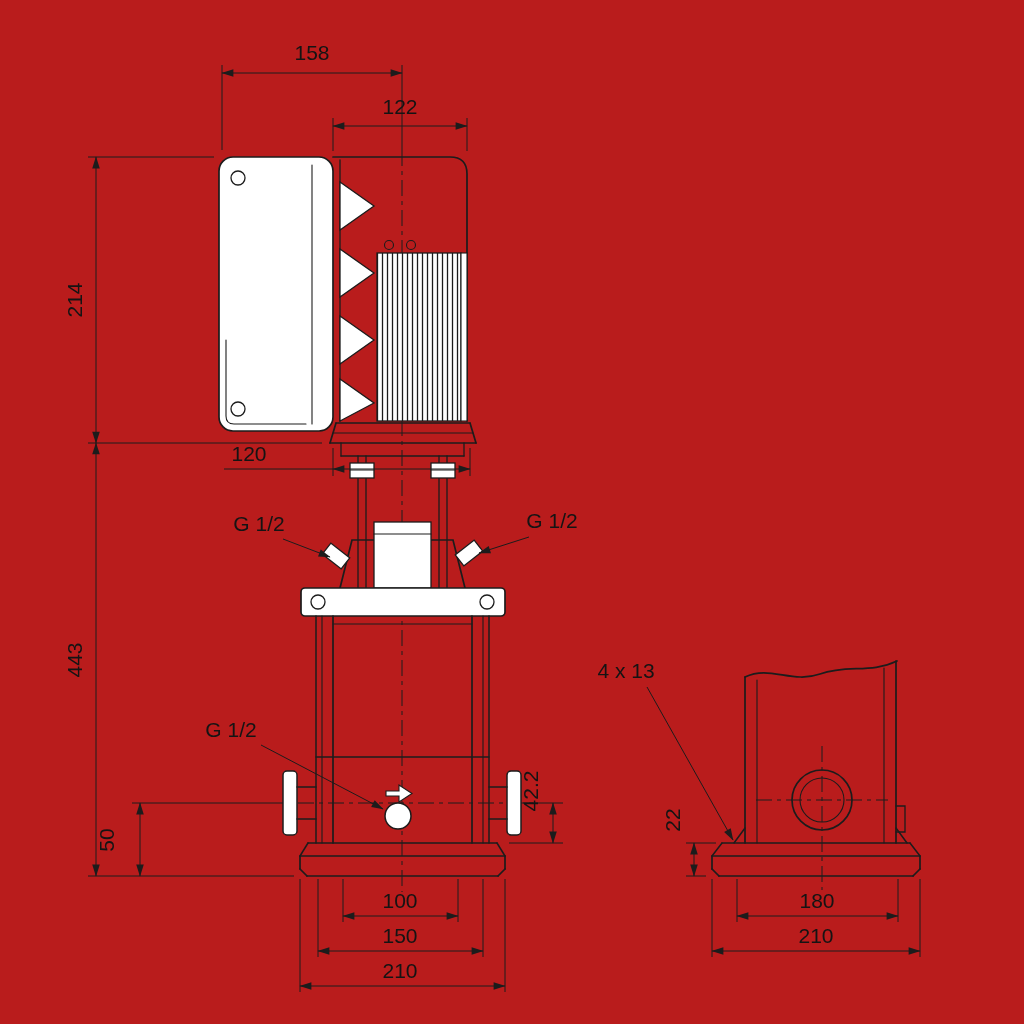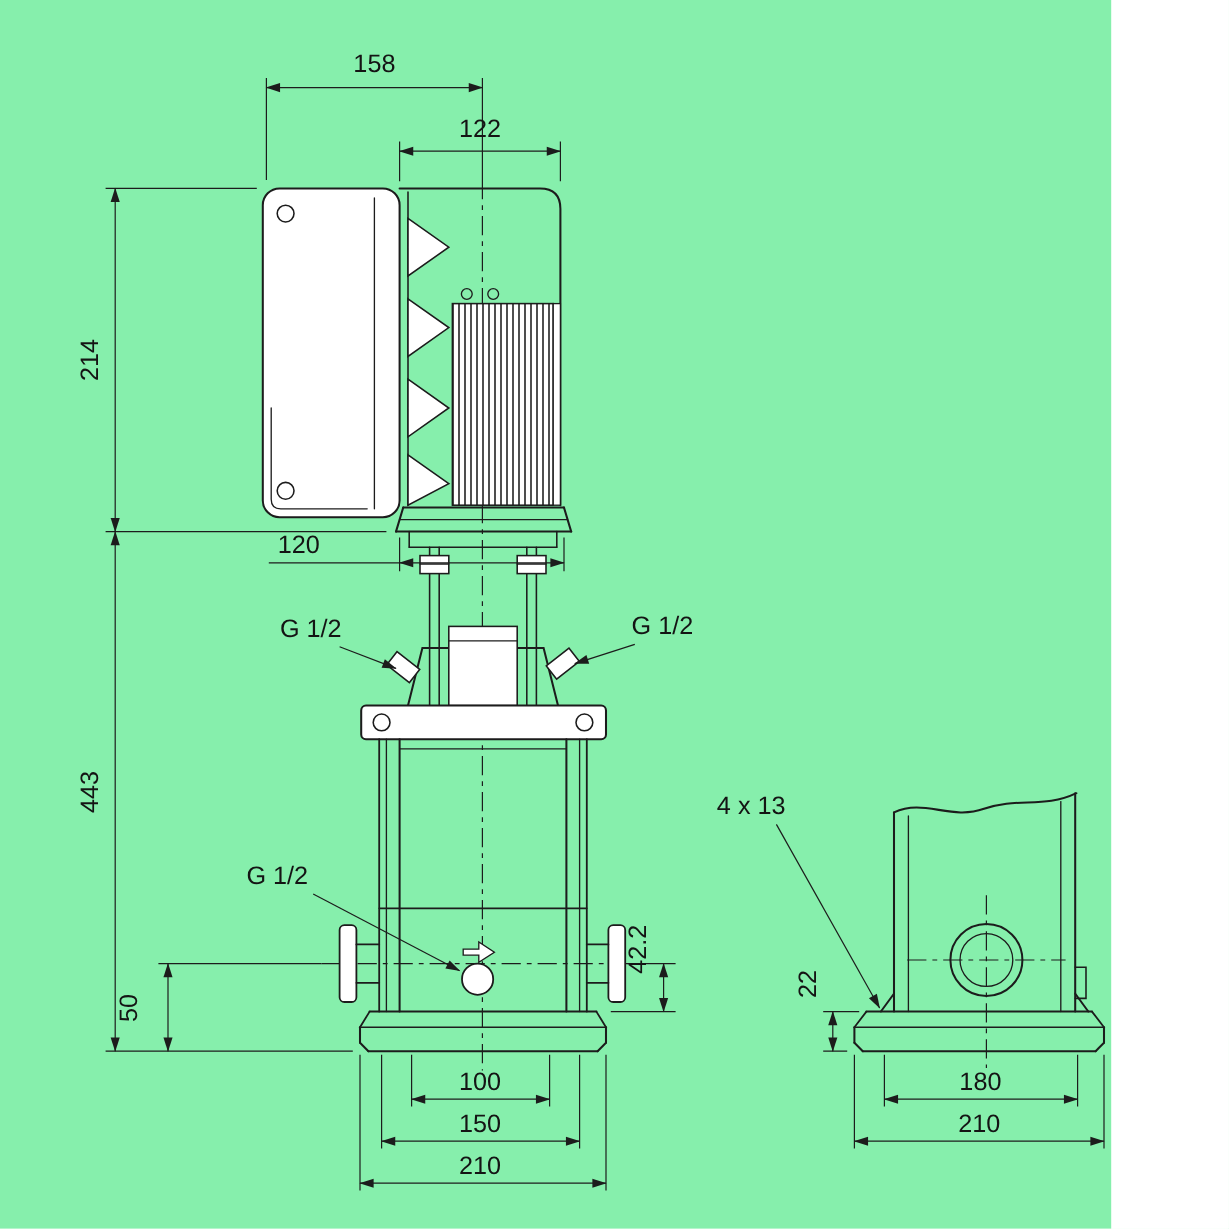--- a/index.html
+++ b/index.html
@@ -1,16 +1,16 @@
 <!DOCTYPE html>
 <html><head>
 <meta charset="utf-8">
 <style>
   html,body{margin:0;padding:0;background:#ffffff;}
-  .canvas{position:relative;width:926px;height:1024px;background:#86efac;overflow:hidden;}
+  .canvas{position:relative;width:1024px;height:1024px;background:#b91c1c;overflow:hidden;}
   svg{display:block;}
   svg text{font-family:"Liberation Sans","DejaVu Sans",sans-serif;font-size:21px;fill:#141414;}
   .ol{stroke:#1c1c1c;fill:none;stroke-linecap:round;}
   .s17{stroke-width:1.7;}
   .s15{stroke-width:1.5;}
   .s13{stroke-width:1.3;}
   .s11{stroke-width:1.1;}
   .fillw{fill:#ffffff;}
   .dim{stroke:#1c1c1c;stroke-width:1;fill:none;}
   .cl{stroke:#1c1c1c;stroke-width:1;stroke-dasharray:16 5 4 5;fill:none;}

